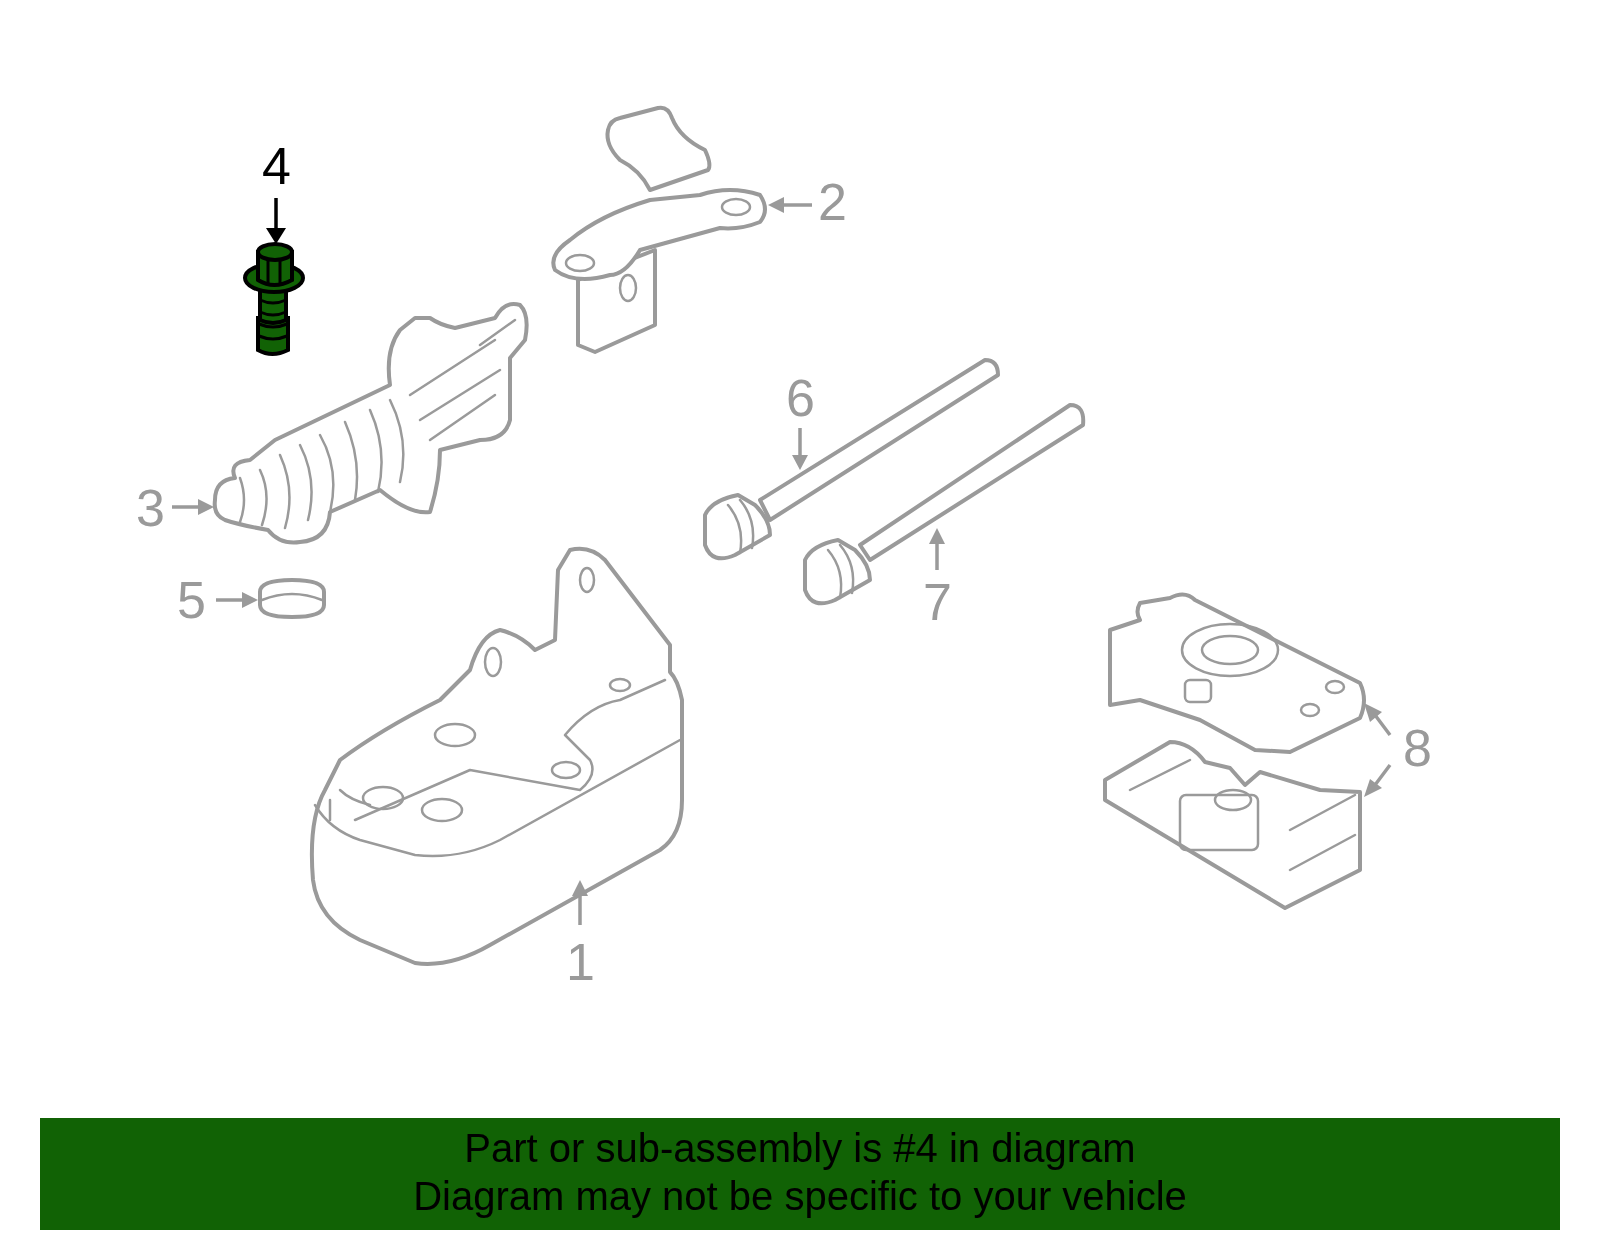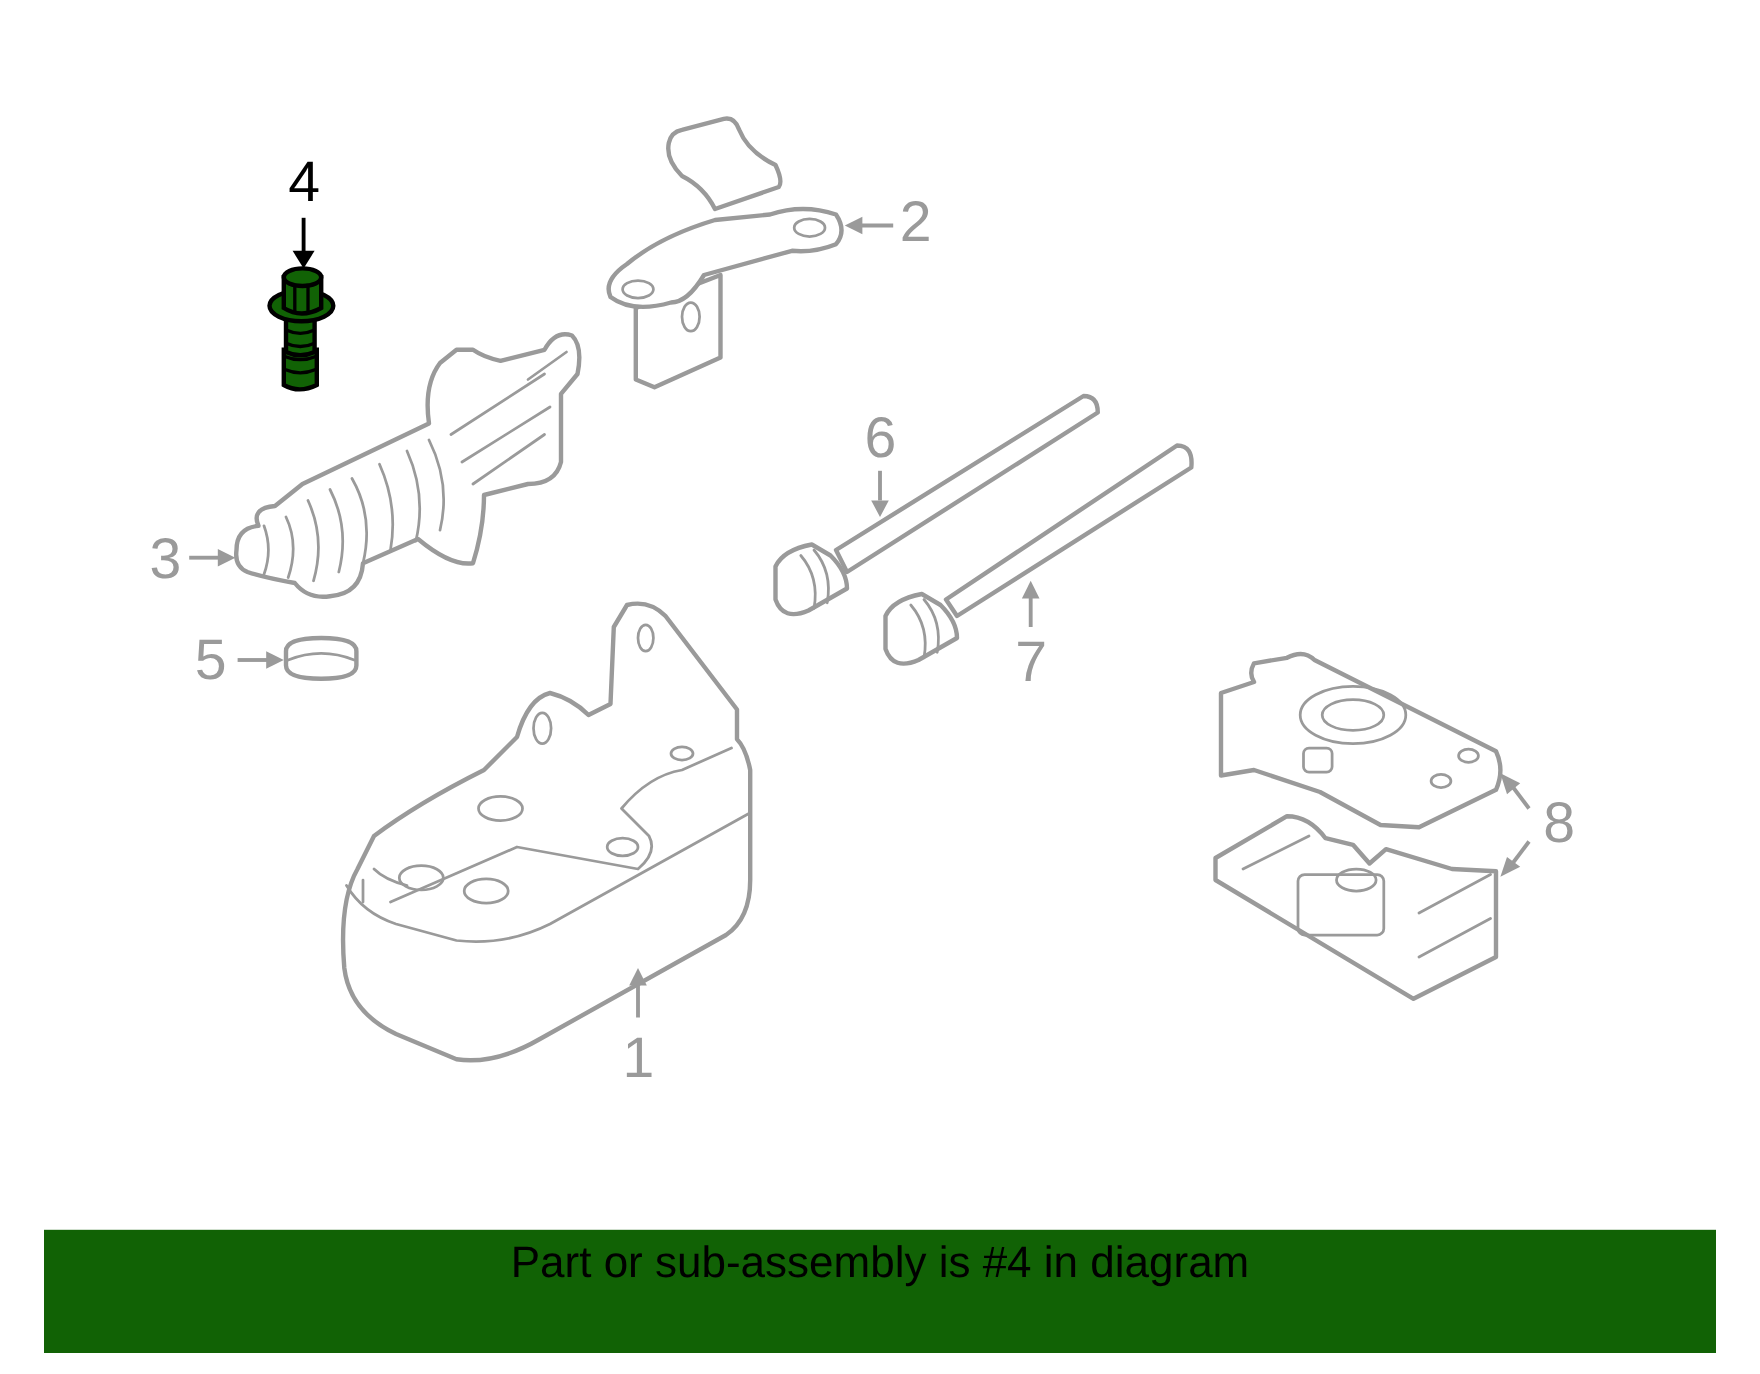--- a/index.html
+++ b/index.html
@@ -131,13 +131,14 @@
 <div class="callout" style="left:818px; top:176px;">2</div>
 <div class="callout" style="left:136px; top:482px;">3</div>
 <div class="callout" style="left:177px; top:574px;">5</div>
 <div class="callout" style="left:786px; top:372px;">6</div>
 <div class="callout" style="left:923px; top:576px;">7</div>
 <div class="callout" style="left:566px; top:936px;">1</div>
 <div class="callout" style="left:1403px; top:722px;">8</div>
 
 <div id="banner">
   <div>Part or sub-assembly is #4 in diagram</div>
+  <div>Diagram may not be specific to your vehicle</div>
 </div>
 
 </body></html>

